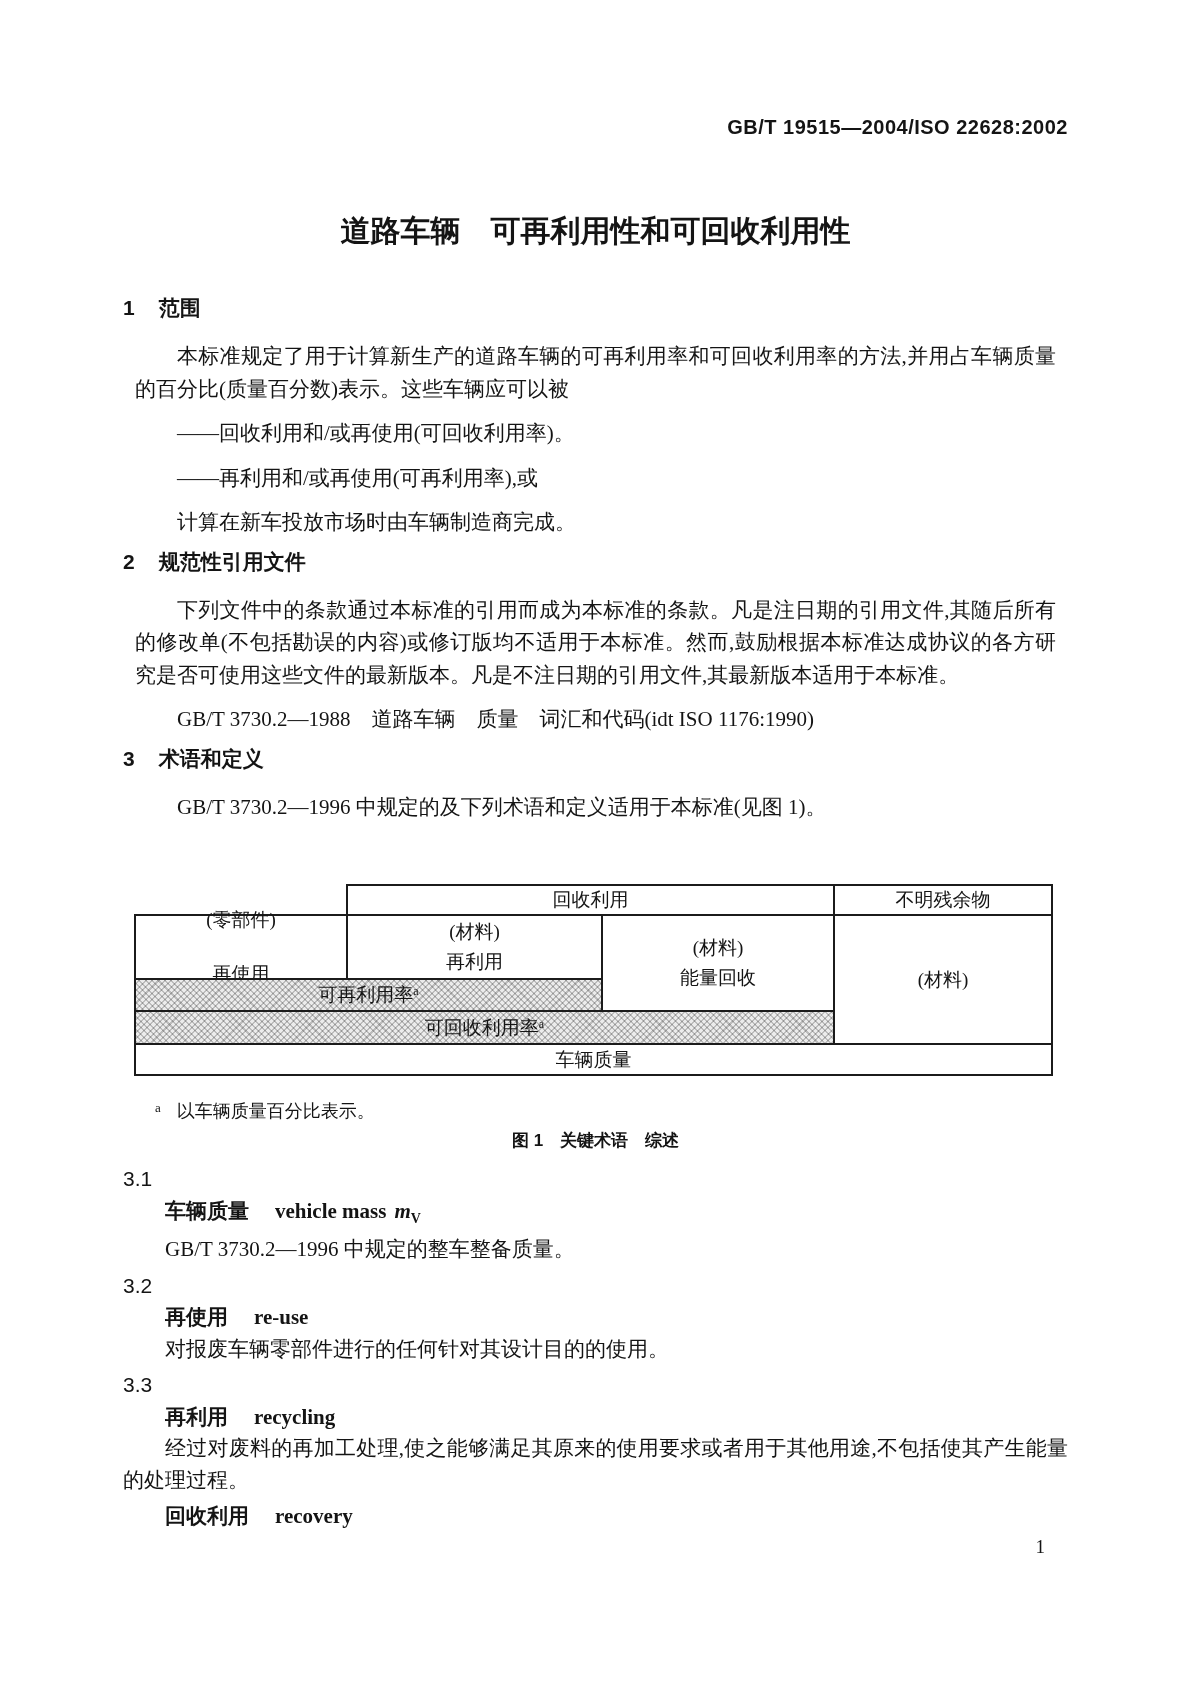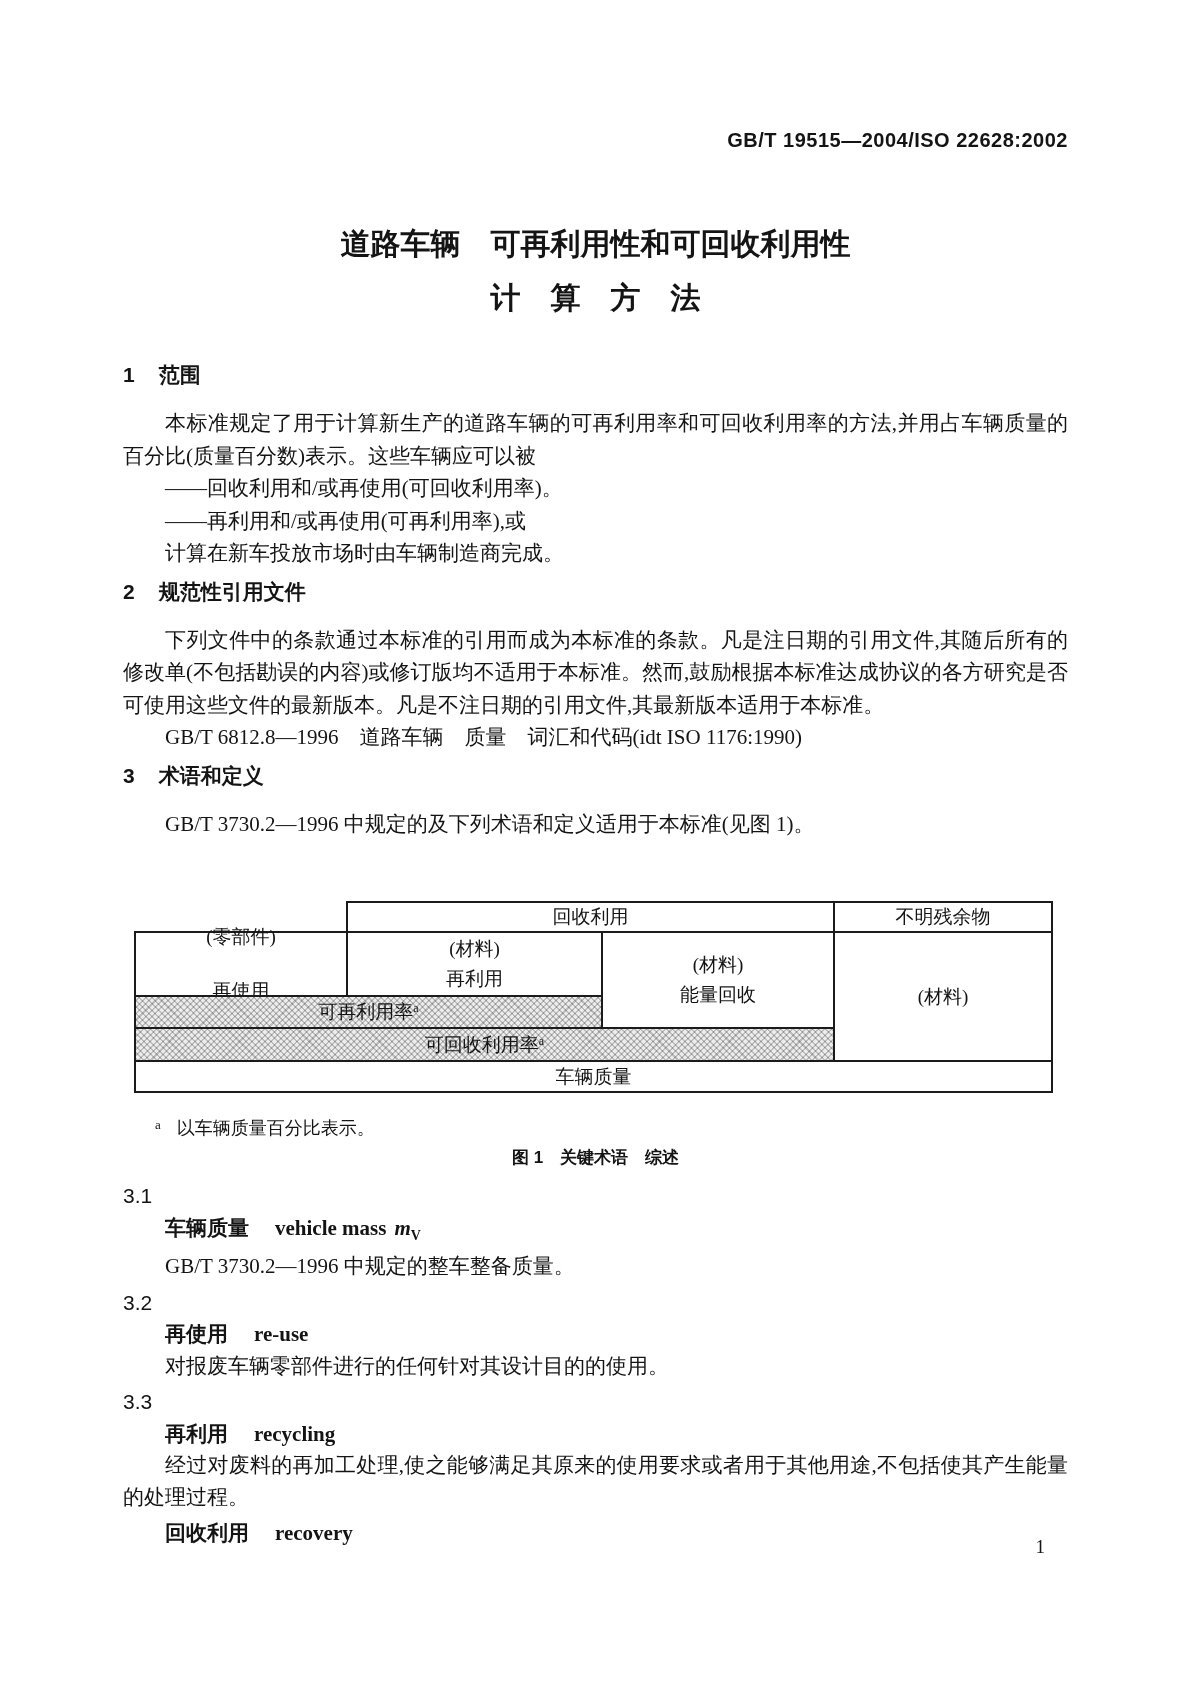--- a/index.html
+++ b/index.html
@@ -1,42 +1,42 @@
 <!DOCTYPE html>
 <html lang="zh"><head>
 <meta charset="utf-8">
 <style>
   html,body{margin:0;padding:0;}
   body{
     width:1191px;height:1684px;position:relative;background:#ffffff;
     font-family:"Liberation Serif", serif;color:#141414;
     -webkit-font-smoothing:antialiased;
   }
-  .content{position:absolute;left:123px;top:13px;width:945px;}
+  .content{position:absolute;left:123px;top:0;width:945px;}
 
   .doc-code{
     margin-top:116px;text-align:right;
     font-family:"Liberation Sans", sans-serif;font-weight:bold;
     font-size:20px;letter-spacing:0.5px;
   }
 
   .doc-title{margin-top:76px;text-align:center;
     font-family:"Liberation Sans", sans-serif;font-weight:bold;
     font-size:30px;line-height:32px;}
   .doc-title.second{margin-top:22px;}
 
   .sec-heading{
     margin:11px 0 21px 0;
     font-family:"Liberation Sans", sans-serif;font-weight:bold;
     font-size:21px;line-height:22px;
   }
   .sec-heading.first{margin-top:50px;}
   .sec-heading .sec-num{display:inline-block;margin-right:24px;}
 
-  .para{font-size:21px;line-height:32.5px;margin:0;text-align:justify;}
+  .para{font-size:21px;line-height:32.5px;margin:12px;text-align:justify;}
   .indent{text-indent:2em;}
 
   
   .figure-wrap{margin-top:62px;}
   .fig-grid{
     position:relative;margin-left:12px;
     display:grid;width:917px;height:190px;
     grid-template-columns:212px 255px 232px 218px;
     grid-template-rows:30px 64px 32px 33px 31px;
     font-size:19px;
@@ -88,35 +88,34 @@
   .page-number{position:absolute;top:1536px;right:146px;font-size:19px;}
 </style>
 </head>
 <body>
 
 <div class="content">
 
   <div class="doc-code">GB/T 19515—2004/ISO 22628:2002</div>
 
   <div class="doc-title">道路车辆　可再利用性和可回收利用性</div>
-  <div class="doc-title second">计　算　方　法</div>
 
   <div class="sec-heading first">
     <span class="sec-num">1</span><span>范围</span>
   </div>
   <p class="para indent">本标准规定了用于计算新生产的道路车辆的可再利用率和可回收利用率的方法,并用占车辆质量的百分比(质量百分数)表示。这些车辆应可以被</p>
   <p class="para indent">——回收利用和/或再使用(可回收利用率)。</p>
   <p class="para indent">——再利用和/或再使用(可再利用率),或</p>
   <p class="para indent">计算在新车投放市场时由车辆制造商完成。</p>
 
   <div class="sec-heading">
     <span class="sec-num">2</span><span>规范性引用文件</span>
   </div>
   <p class="para indent">下列文件中的条款通过本标准的引用而成为本标准的条款。凡是注日期的引用文件,其随后所有的修改单(不包括勘误的内容)或修订版均不适用于本标准。然而,鼓励根据本标准达成协议的各方研究是否可使用这些文件的最新版本。凡是不注日期的引用文件,其最新版本适用于本标准。</p>
-  <p class="para indent">GB/T 6812.8—1996　道路车辆　质量　词汇和代码(idt ISO 1176:1990)</p>
+  <p class="para indent">GB/T 3730.2—1988　道路车辆　质量　词汇和代码(idt ISO 1176:1990)</p>
 
   <div class="sec-heading">
     <span class="sec-num">3</span><span>术语和定义</span>
   </div>
   <p class="para indent">GB/T 3730.2—1996 中规定的及下列术语和定义适用于本标准(见图 1)。</p>
 
   <div class="figure-wrap">
     <div class="fig-grid">
       <div class="fig-cell noborder"></div>
       <div class="fig-cell c-r1-recovery">

